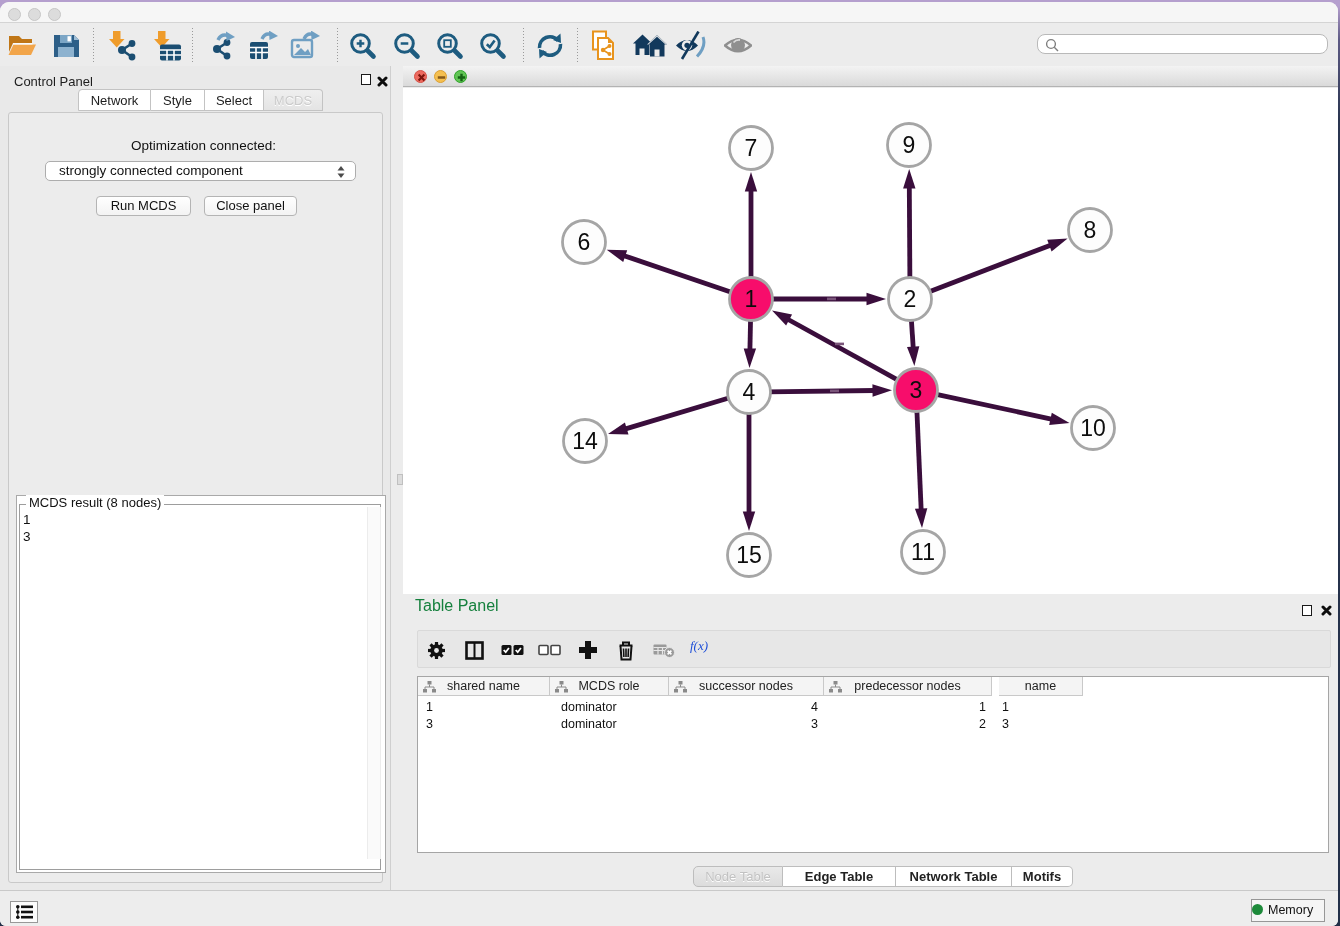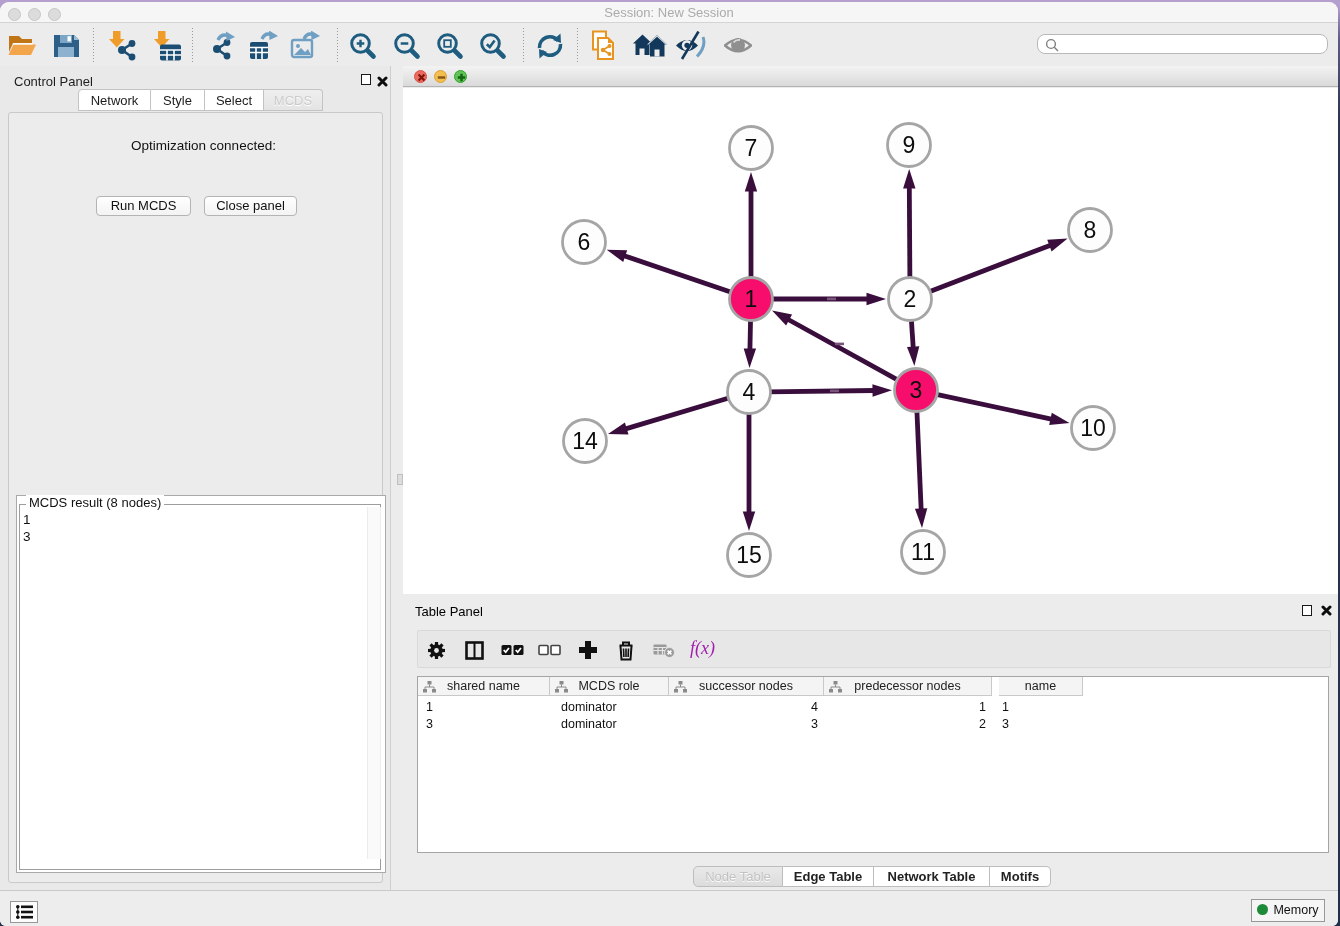--- a/index.html
+++ b/index.html
@@ -28,43 +28,42 @@
 #legend{position:absolute;left:6px;top:-10px;background:#fff;font-size:13px;color:#111;padding:0 3px}
 #rscroll{position:absolute;right:4px;top:11px;width:14px;height:352px;background:#fafafa;border-left:1px solid #ececec;border-right:1px solid #ececec}
 
 #netwin{position:absolute;left:403px;top:64px;width:935px;height:528px}
 #nettitle{position:absolute;left:0;top:0;width:100%;height:21px;background:linear-gradient(#f3f3f3,#dadada);border-bottom:1px solid #b3b3b3}
 #nettitle .nt{width:100%;text-align:center;font-size:13px;font-weight:bold;color:#333;margin-top:2px}
 .mtl{position:absolute;top:4px;width:13px;height:13px;border-radius:50%}
 #netcanvas{position:absolute;left:0;top:22px;width:935px;height:506px;background:#fff}
 
 #tpanel{position:absolute;left:403px;top:592px;width:935px;height:299px;background:#ececec}
-#tpanel .ptitle{position:absolute;left:12px;top:10px;font-size:13px;color:#000000}
+#tpanel .ptitle{position:absolute;left:12px;top:3px;font-size:16px;color:#15803d}
 #ttoolbar{position:absolute;left:14px;top:36px;width:914px;height:38px;background:#e7e7e7;border:1px solid #d9d9d9;border-radius:2px}
 #tablebox{position:absolute;left:14px;top:82px;width:912px;height:177px;background:#fff;border:1px solid #a5a5a5}
 .hcell{position:absolute;top:0;height:19px;background:#f4f4f4;border-right:1px solid #c9c9c9;border-bottom:1px solid #c9c9c9;font-size:12.5px;color:#222;text-align:center;line-height:19px}
 .trow{position:absolute;font-size:12.5px;color:#111;height:16px;line-height:16px}
 .btabs{position:absolute;top:272px;left:290px;display:flex}
 .btab{height:21px;line-height:20px;font-size:13px;font-weight:bold;color:#222;background:#fff;border:1px solid #bdbdbd;border-left:none;text-align:center}
 .btab.first{border-left:1px solid #bdbdbd;border-radius:5px 0 0 5px}
 .btab.last{border-radius:0 5px 5px 0}
 .btab.sel{background:linear-gradient(#e9e9e9,#dcdcdc);color:#c2c2c2;text-shadow:0 1px 0 #fff;font-weight:normal}
 
 #statusbar{position:absolute;left:0;top:888px;width:100%;height:36px;background:#ededed;border-top:1px solid #c9c9c9}
-#memorybtn{position:absolute;right:13px;top:8px;width:74px;height:23px;background:#f5f5f5;border:1px solid #979797;font-size:12.5px;color:#111;text-align:center;line-height:21px}
+#memorybtn{position:absolute;right:13px;top:8px;width:74px;height:23px;background:#f5f5f5;border:1px solid #979797;font-size:12.5px;color:#111;text-align:left;line-height:21px}
 #listbtn{position:absolute;left:10px;top:10px;width:28px;height:22px;background:#fcfcfc;border:1px solid #989898}
 
 </style></head>
 <body>
 <div id="win">
   <div id="titlebar">
     <div class="tl" style="left:8px"></div>
     <div class="tl" style="left:28px"></div>
     <div class="tl" style="left:48px"></div>
-    <div id="title">Session: New Session</div>
   </div>
   <div id="toolbar">
       <div class="tsep" style="left:93px"></div>
       <div class="tsep" style="left:192px"></div>
       <div class="tsep" style="left:337px"></div>
       <div class="tsep" style="left:523px"></div>
       <div class="tsep" style="left:577px"></div>
       <svg class="abs" style="left:7px;top:7px" width="30" height="30" viewBox="0 0 30 30">
         <path fill="#c07616" d="M2 21 L2 5 L12 5 L15 8 L25 8 L25 12 L6 12 Z"></path>
         <path fill="#f2a54a" d="M6.5 13.5 L29 13.5 L24 24 L1.5 24 Z"></path>
@@ -200,20 +199,24 @@
         <path stroke="#0d0d0d" stroke-width="3" stroke-linecap="round" d="M2 2 L9 9 M9 2 L2 9"></path>
       </svg>
     <div class="tabs" style="left:78px;top:23px">
       <div class="tab first" style="width:73px">Network</div>
         <div class="tab" style="width:54px">Style</div>
         <div class="tab" style="width:59px">Select</div>
         <div class="tab sel" style="width:59px">MCDS</div>
     </div>
     <div id="cpcontent">
       <div id="optlabel">Optimization connected:</div>
+      <div id="combo"><svg style="position:absolute;right:10px;top:4px" width="8" height="12" viewBox="0 0 8 12">
+            <polygon points="4,0 7.5,4.5 0.5,4.5" fill="#4a4a4a"></polygon>
+            <polygon points="4,12 7.5,7.5 0.5,7.5" fill="#4a4a4a"></polygon>
+          </svg>strongly connected component</div>
       <div class="btn" style="left:87px;top:83px;width:95px">Run MCDS</div>
       <div class="btn" style="left:195px;top:83px;width:93px">Close panel</div>
       <div id="resultbox">
         <div id="fieldset">
             <div id="legend">MCDS result (8 nodes)</div>
           </div>
         <div id="rscroll"></div>
         <div style="position:absolute;left:6px;top:15px;font-size:13.5px;color:#111;line-height:17px">1<br>3</div>
       </div>
     </div>
@@ -352,21 +355,21 @@
           <path stroke="#111" stroke-width="1.6" d="M7.5 8.5 l0.4 8.5 M10 8.5 v8.5 M12.5 8.5 l-0.4 8.5"></path>
         </svg>
         <svg class="abs" style="left:235px;top:10px" width="22" height="17" viewBox="0 0 22 17">
           <rect x="0.5" y="3.5" width="13" height="10" rx="1" fill="#9a9a9a"></rect>
           <g stroke="#e7e7e7" stroke-width="1.2">
             <path d="M0.5 6.5 h13 M0.5 9.5 h13 M5 6.5 v7 M9.5 6.5 v7"></path>
           </g>
           <circle cx="16.5" cy="11.5" r="5" fill="#9a9a9a" stroke="#e7e7e7" stroke-width="1"></circle>
           <path stroke="#fff" stroke-width="1.6" d="M14.6 9.6 l3.8 3.8 M18.4 9.6 l-3.8 3.8"></path>
         </svg>
-        <div class="abs" style="left:272px;top:7px;font-family:'Liberation Serif',serif;font-style:italic;font-size:18px;color:#a21caf">f(x)</div>
+        <div class="abs" style="left:272px;top:7px;font-family:'Liberation Serif',serif;font-style:italic;font-size:13px;color:#1d4ed8">f(x)</div>
       </div>
     <div id="tablebox">
         <div class="hcell" style="left:0px;width:132px"><svg width="13" height="12" viewBox="0 0 13 12" style="position:absolute;left:5px;top:4px">
             <g fill="#8a8a8a">
               <rect x="4.5" y="0" width="4" height="3.5"></rect>
               <rect x="0" y="8" width="4" height="3.5"></rect>
               <rect x="9" y="8" width="4" height="3.5"></rect>
             </g>
             <path stroke="#8a8a8a" stroke-width="1" fill="none" d="M6.5 3.5 V6 M2 8 V6 H11 V8"></path>
           </svg>shared name</div>
@@ -401,21 +404,21 @@
         <div class="trow" style="left:468px;top:22px;width:100px;text-align:right">1</div>
         <div class="trow" style="left:584px;top:22px">1</div>
         <div class="trow" style="left:8px;top:39px">3</div>
         <div class="trow" style="left:143px;top:39px">dominator</div>
         <div class="trow" style="left:300px;top:39px;width:100px;text-align:right">3</div>
         <div class="trow" style="left:468px;top:39px;width:100px;text-align:right">2</div>
         <div class="trow" style="left:584px;top:39px">3</div>
       </div>
     <div class="btabs">
       <div class="btab first sel" style="width:90px">Node Table</div>
-        <div class="btab" style="width:91px">Edge Table</div>
+        <div class="btab" style="width:113px">Edge Table</div>
         <div class="btab" style="width:116px">Network Table</div>
         <div class="btab last" style="width:61px">Motifs</div>
     </div>
   </div>
   <div id="statusbar">
     <div id="listbtn">
         <svg width="17" height="14" viewBox="0 0 17 14" style="display:block;margin:3px auto">
           <g fill="#111">
             <rect x="5" y="0.5" width="12" height="2.6"></rect>
             <rect x="5" y="5.7" width="12" height="2.6"></rect>

